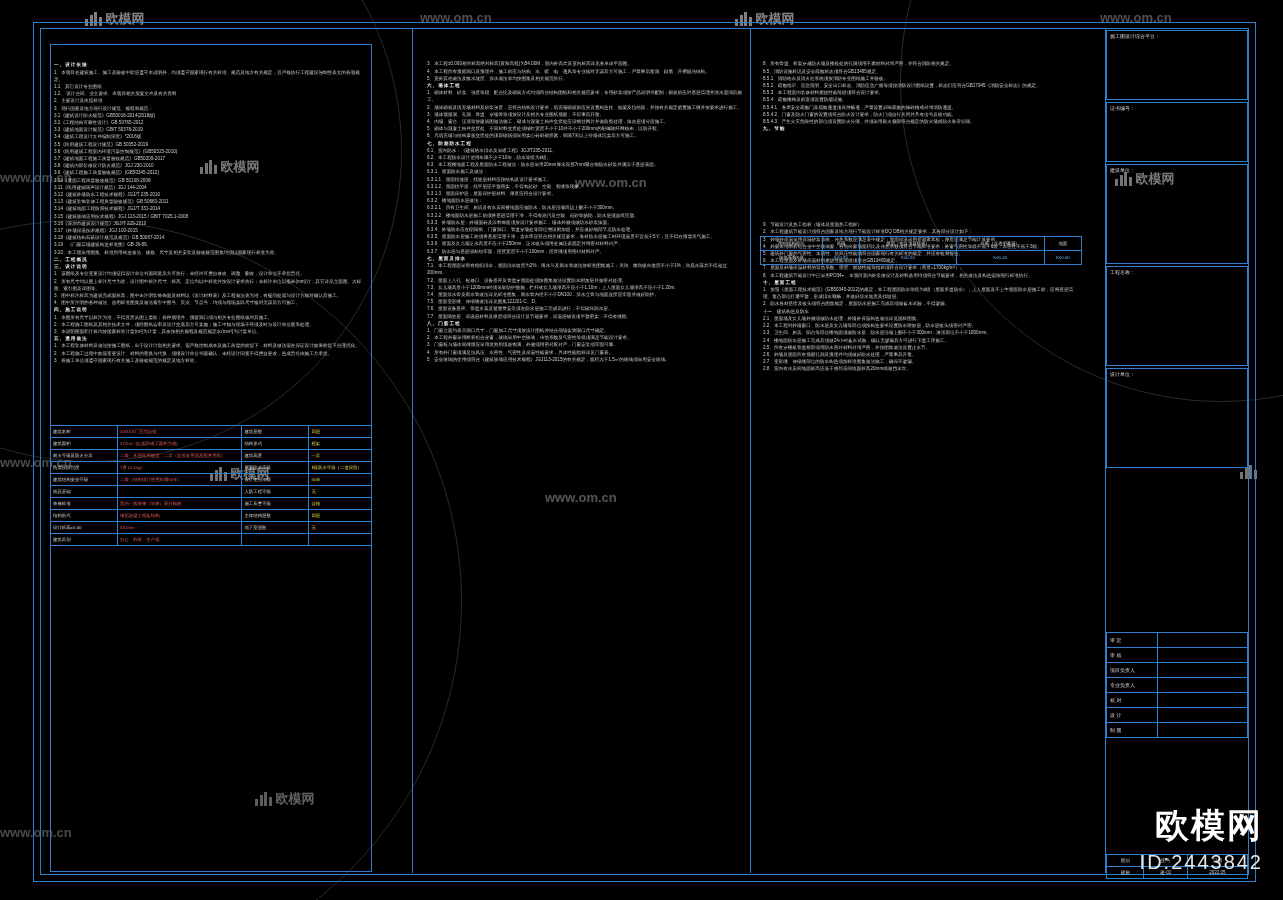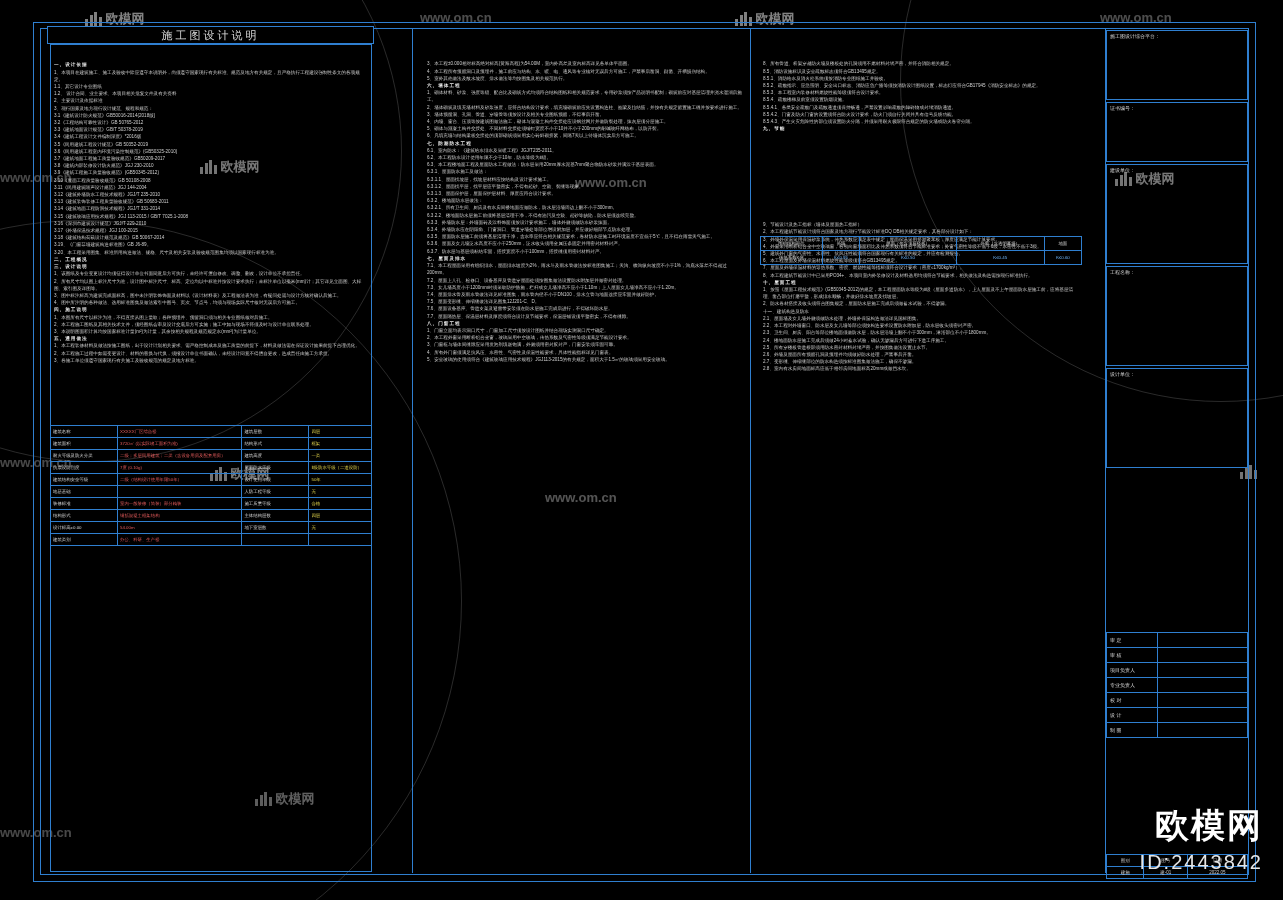--- a/index.html
+++ b/index.html
@@ -147,23 +147,20 @@
       </div>
     <span>欧模网</span>
   </div>
 
   <div class="frame-outer"></div>
   <div class="frame-inner"></div>
   <div class="vline" style="left:412px;"></div>
   <div class="vline" style="left:750px;"></div>
   <div class="vline" style="left:1105px;"></div>
 
-  <div class="title-banner">
-    <span>施工图设计说明</span>
-  </div>
 
   <div class="col" id="col1">
     <div id="col1-body"><p class="h">一、设计依据</p><p>1、本项目在建筑施工、施工及验收中除应遵守本说明外，尚须遵守国家现行有关标准、规范及地方有关规定，且严格执行工程建设强制性条文的各项规定。</p><p>1.1、其它设计专业图纸</p><p>1.2、 设计合同、业主要求、本项目相关批复文件及有关资料</p><p>2、主要设计及依据标准</p><p>3、现行国家及地方现行设计规范、规程和规范：</p><p>3.1《建筑设计防火规范》GB50016-2014(2018版)</p><p>3.2《工程结构可靠性设计》GB 50765-2012</p><p>3.3《建筑地面设计规范》GB/T 50378-2019</p><p>3.4《建筑工程设计文件编制深度》*2016版</p><p>3.5《民用建筑工程设计规范》GB 50352-2019</p><p>3.6《民用建筑工程室内环境污染控制规范》(GB50325-2010)</p><p>3.7《建筑地面工程施工质量验收规范》GB50209-2017</p><p>3.8《建筑内部装修设计防火规范》JGJ 230-2010</p><p>3.9《建筑工程施工质量验收规范》(GB50345-2012)</p><p>3.10《屋面工程质量验收规范》GB 50108-2008</p><p>3.11《民用建筑隔声设计规范》JGJ 144-2004</p><p>3.12《建筑外墙防水工程技术规程》JGJ/T 235-2010</p><p>3.13《建筑装饰装修工程质量验收规范》GB 50683-2011</p><p>3.14《建筑地面工程防滑技术规程》JGJ/T 331-2014</p><p>3.15《建筑玻璃应用技术规程》JGJ 113-2015 / GB/T 7025.1-2008</p><p>3.16《深圳市建筑设计规范》JGJ/T 229-2010</p><p>3.17《外墙保温技术规程》JGJ 100-2015</p><p>3.18《建筑结构荷载设计规范及规范》GB 50067-2014</p><p>3.19、《门窗幕墙建筑构造标准图》GB J6-89。</p><p>3.20、本工程采用图集、标准所用构造做法、规格、尺寸及相关安装及验收规范图集均须以国家现行标准为准。</p><p></p><p class="h">二、工程概况</p><p></p><p class="h">三、设计说明</p><p>1、该图纸及专业变更设计均须征得设计单位书面同意后方可执行，未经许可擅自修改、调整、删改，设计单位不承担责任。</p><p>2、所有尺寸均以图上标注尺寸为准，设计图中标注尺寸、标高、定位均以中标准并按设计要求执行；未标注单位以毫米(mm)计；其它详见立面图、大样图、索引图及详图等。</p><p>3、图中标注标高为建筑完成面标高，图中未注明装饰饰面及材料以《设计材料表》及工程做法表为准，有疑问处需与设计方核对确认后施工。</p><p>4、图中所注明的各种做法、选用标准图集及做法索引中图号、页次、节点号，均须与现场实际尺寸核对无误后方可施工。</p><p></p><p class="h">四、施工说明</p><p>1、本图所有尺寸以标注为准，不得直接从图上量取；各种预埋件、预留洞口须与相关专业图纸核对后施工。</p><p>2、本工程施工图纸及其相关技术文件，须经图纸会审及设计交底后方可实施；施工中如与现场不符须及时与设计单位联系处理。</p><p>3、本说明图面积计算均按国家标准计量(m²)为计量，其余按相关规程及规范规定水(mm²)为计量单位。</p><p></p><p class="h">五、通用做法</p><p>1、本工程装修材料及做法按施工图纸，出于设计计划相关要求、需严格控制成本及施工质量的前提下，材料及做法需在保证设计效果前提下合理优化。</p><p>2、本工程施工过程中如需变更设计、材料的替换与代换，须报设计单位书面确认，未经设计同意不得擅自更改，造成责任由施工方承担。</p><p>3、各施工单位须遵守国家现行有关施工及验收规范的规定及地方标准。</p></div>
   </div>
 
   <table class="spec">
       <tbody id="spec-body">
         <tr>
           <td class="k">建筑名称</td>
           <td class="v">XXXXX厂区综合楼</td>

